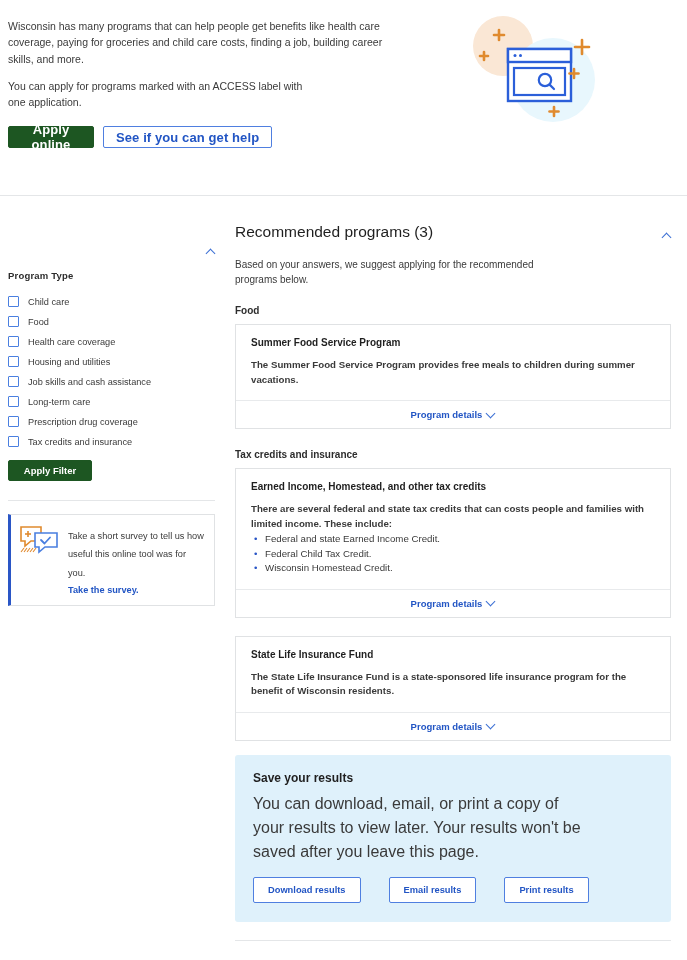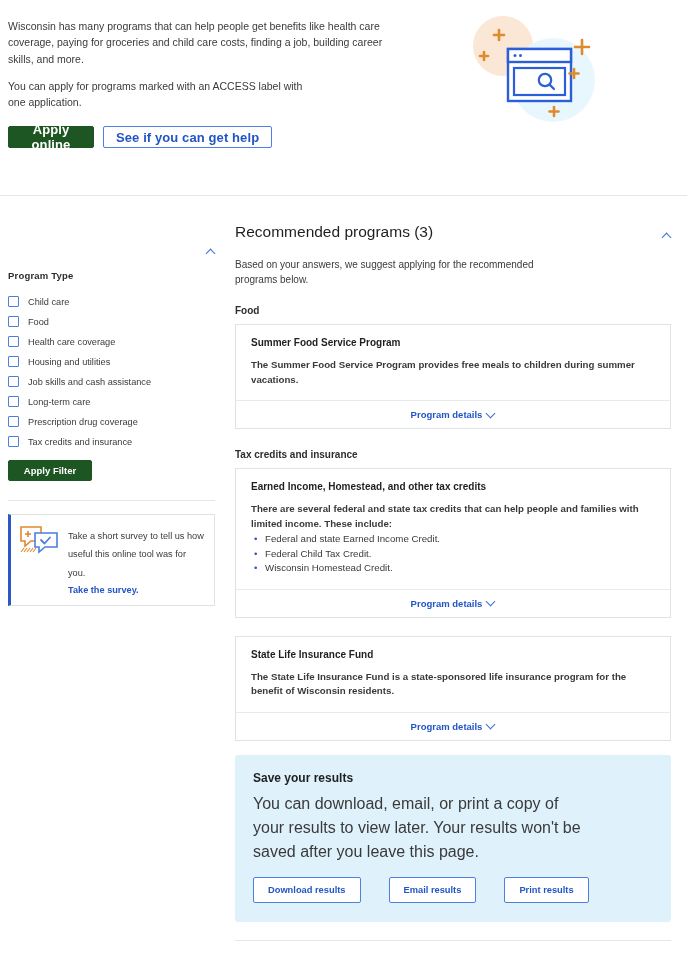--- a/index.html
+++ b/index.html
@@ -445,21 +445,21 @@
           <span class="chev down"></span>
         </span>
       </div>
     </div>
 
     <div class="group-label" style="margin-top:20px;">Tax credits and insurance</div>
 
     <div class="card">
       <div class="card-body">
         <div class="card-title">Earned Income, Homestead, and other tax credits</div>
-        <p class="card-desc">There are several federal and state tax credits that can help people and families with limited income. These include:</p>
+        <p class="card-desc">There are several federal and state tax credits that can costs people and families with limited income. These include:</p>
         <ul class="card-list">
           <li>Federal and state Earned Income Credit.</li>
           <li>Federal Child Tax Credit.</li>
           <li>Wisconsin Homestead Credit.</li>
         </ul>
       </div>
       <div class="card-foot">
         <span class="details-link">
           <span>Program details</span>
           <span class="chev down"></span>

